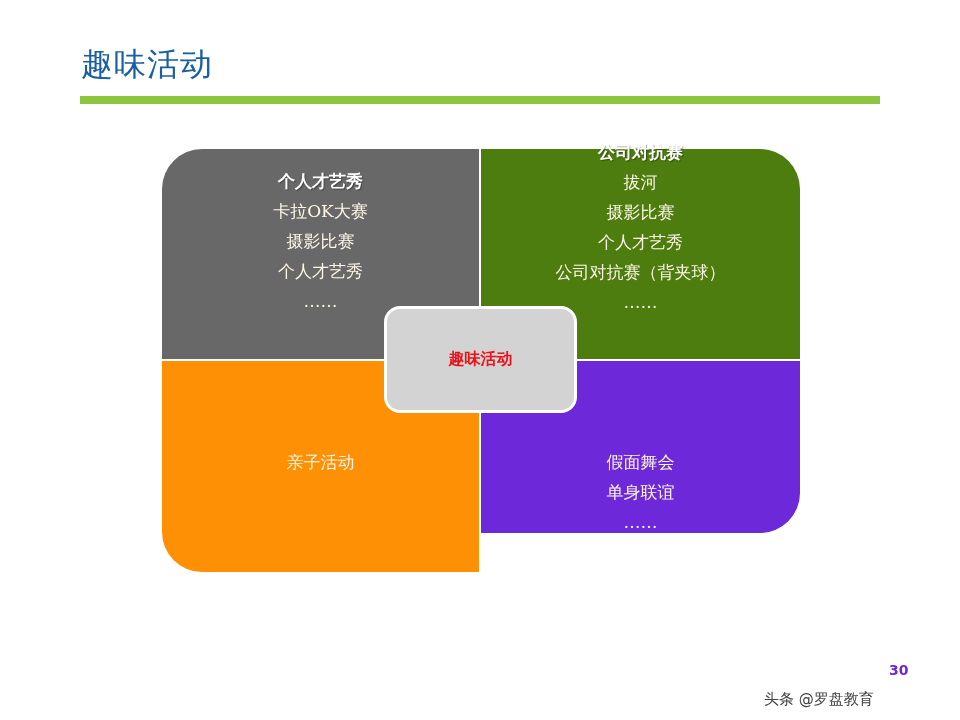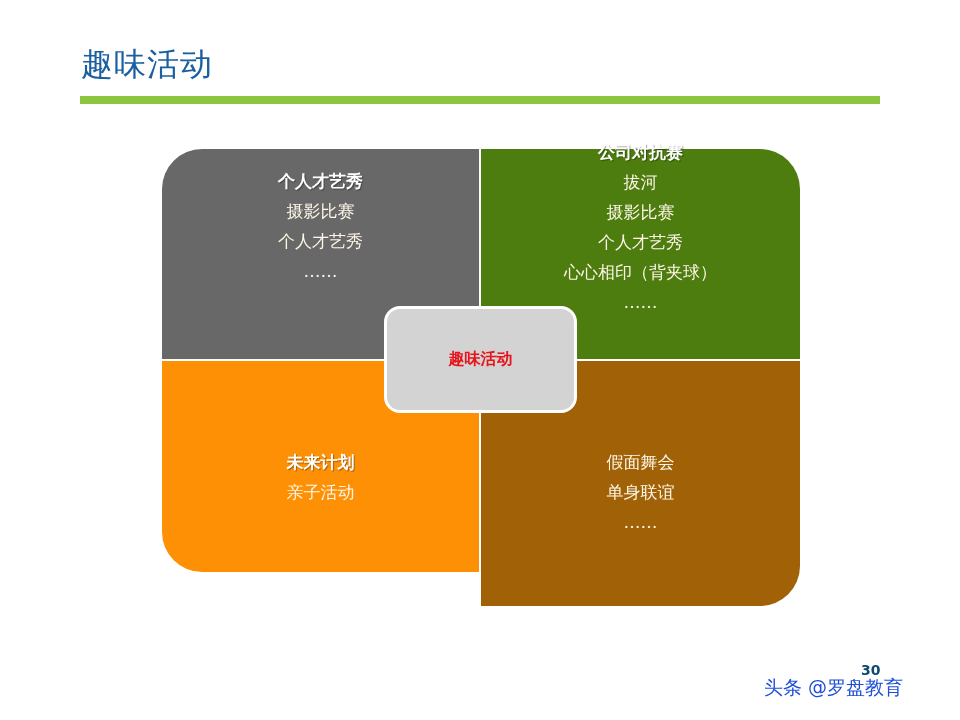--- a/index.html
+++ b/index.html
@@ -66,22 +66,22 @@
       padding-top: 0;
     }
     .q-tr .inner { margin-top: -12px; }
     .q-bl {
       left: 162px; top: 361px; width: 317px; height: 211px;
       background: #fe9005;
       border-bottom-left-radius: 40px;
       padding-top: 86px;
     }
     .q-br {
-      left: 481px; top: 361px; width: 319px; height: 245px;
-      background: #a16207;
+      left: 481px; top: 361px; width: 319px; height: 172px;
+      background: #6d28d9;
       border-bottom-right-radius: 40px;
       padding-top: 86px;
     }
     .center-box {
       position: absolute;
       left: 384px;
       top: 306px;
       width: 193px;
       height: 107px;
       box-sizing: border-box;
@@ -90,66 +90,66 @@
       border-radius: 16px;
       display: flex;
       align-items: center;
       justify-content: center;
       color: #e8141b;
       font-weight: bold;
       font-size: 16px;
     }
     .page-number {
       position: absolute;
-      left: 861px;
+      left: 889px;
       top: 662px;
       font-family: "DejaVu Sans", "Liberation Sans", sans-serif;
       font-weight: bold;
       font-size: 14px;
-      color: #0c4a6e;
+      color: #6d28d9;
     }
     .watermark {
       position: absolute;
       left: 764px;
-      top: 675px;
+      top: 690px;
       font-family: "DejaVu Sans", "Liberation Sans", sans-serif;
-      font-size: 19px;
-      color: #1d4ed8;
+      font-size: 15px;
+      color: #404040;
       text-shadow: 0 0 2px #ffffff, 0 0 2px #ffffff;
       white-space: nowrap;
     }
   </style>
 </head>
 <body>
 
 <div class="slide">
 
   <div class="title">趣味活动</div>
   <div class="title-rule"></div>
 
   <div class="quad q-tl">
     <span class="line heading">个人才艺秀</span>
+    <span class="line">卡拉OK大赛</span>
     <span class="line">摄影比赛</span>
     <span class="line">个人才艺秀</span>
     <span class="line">……</span>
   </div>
 
   <div class="quad q-tr">
     <div class="inner">
       <span class="line heading">公司对抗赛</span>
       <span class="line">拔河</span>
       <span class="line">摄影比赛</span>
       <span class="line">个人才艺秀</span>
-      <span class="line">心心相印（背夹球）</span>
+      <span class="line">公司对抗赛（背夹球）</span>
       <span class="line">……</span>
     </div>
   </div>
 
   <div class="quad q-bl">
-    <span class="line heading">未来计划</span>
     <span class="line">亲子活动</span>
   </div>
 
   <div class="quad q-br">
     <span class="line">假面舞会</span>
     <span class="line">单身联谊</span>
     <span class="line">……</span>
   </div>
 
   <div class="center-box">

